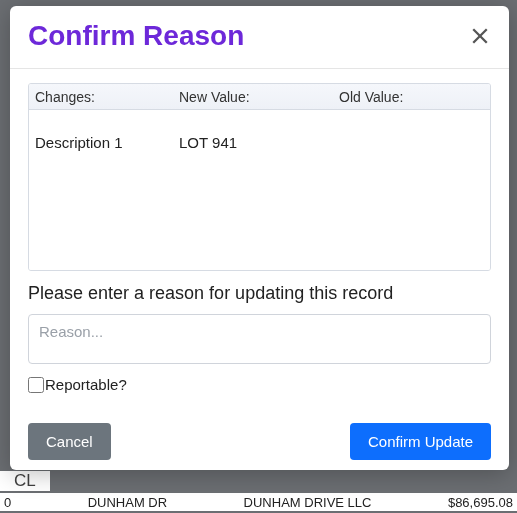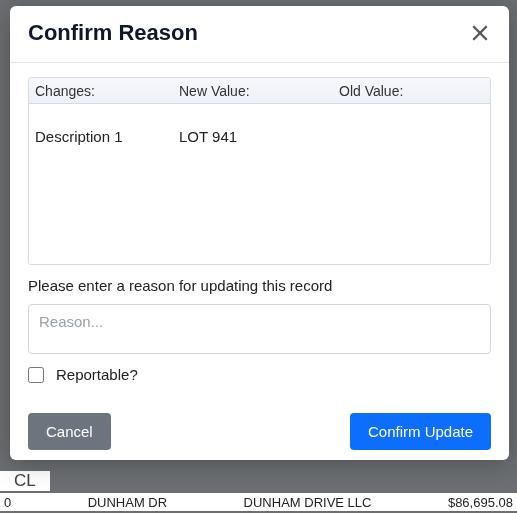--- a/index.html
+++ b/index.html
@@ -33,23 +33,23 @@
     flex-direction: column;
   }
   .modal-header {
     display: flex;
     justify-content: space-between;
     align-items: center;
     padding: 14px 18px 16px 18px;
     border-bottom: 1px solid #e5e5e5;
   }
   .modal-title {
-    font-size: 22px;
+    font-size: 28px;
     font-weight: 600;
-    color: #0f172a;
+    color: #6d28d9;
   }
   .close-btn {
     width: 22px; height: 22px;
     cursor: pointer;
     color: #555;
     display:flex; align-items:center; justify-content:center;
   }
   .close-btn svg { width: 18px; height: 18px; stroke: #555; stroke-width: 2; }
 
   .modal-body {
@@ -87,41 +87,41 @@
     padding: 24px 0 0 0;
   }
   
   .changes-body::-webkit-scrollbar { width: 15px; }
   .changes-body::-webkit-scrollbar-track { background: #f3f3f3; }
   .changes-body::-webkit-scrollbar-thumb { background: #cfcfcf; }
   .spacer-tall { height: 400px; } 
 
   .prompt-label {
     margin-top: 12px;
-    font-size: 15px;
+    font-size: 18px;
     color: #222;
   }
   .reason-box {
     margin-top: 10px;
     width: 100%;
     height: 50px;
     border: 1px solid #d0d4db;
     border-radius: 4px;
     padding: 8px 10px;
     font-size: 15px;
     font-family: inherit;
     color: #333;
     resize: none;
   }
   .reason-box::placeholder { color: #9aa0a8; }
 
   .check-row {
     display: flex;
     align-items: center;
-    gap: 12px;
+    gap: 1px;
     margin-top: 8px;
     font-size: 15px;
     color: #222;
   }
   .check-row input[type=checkbox] {
     width: 16px; height: 16px;
     border: 1px solid #bbb;
     border-radius: 3px;
   }
 

